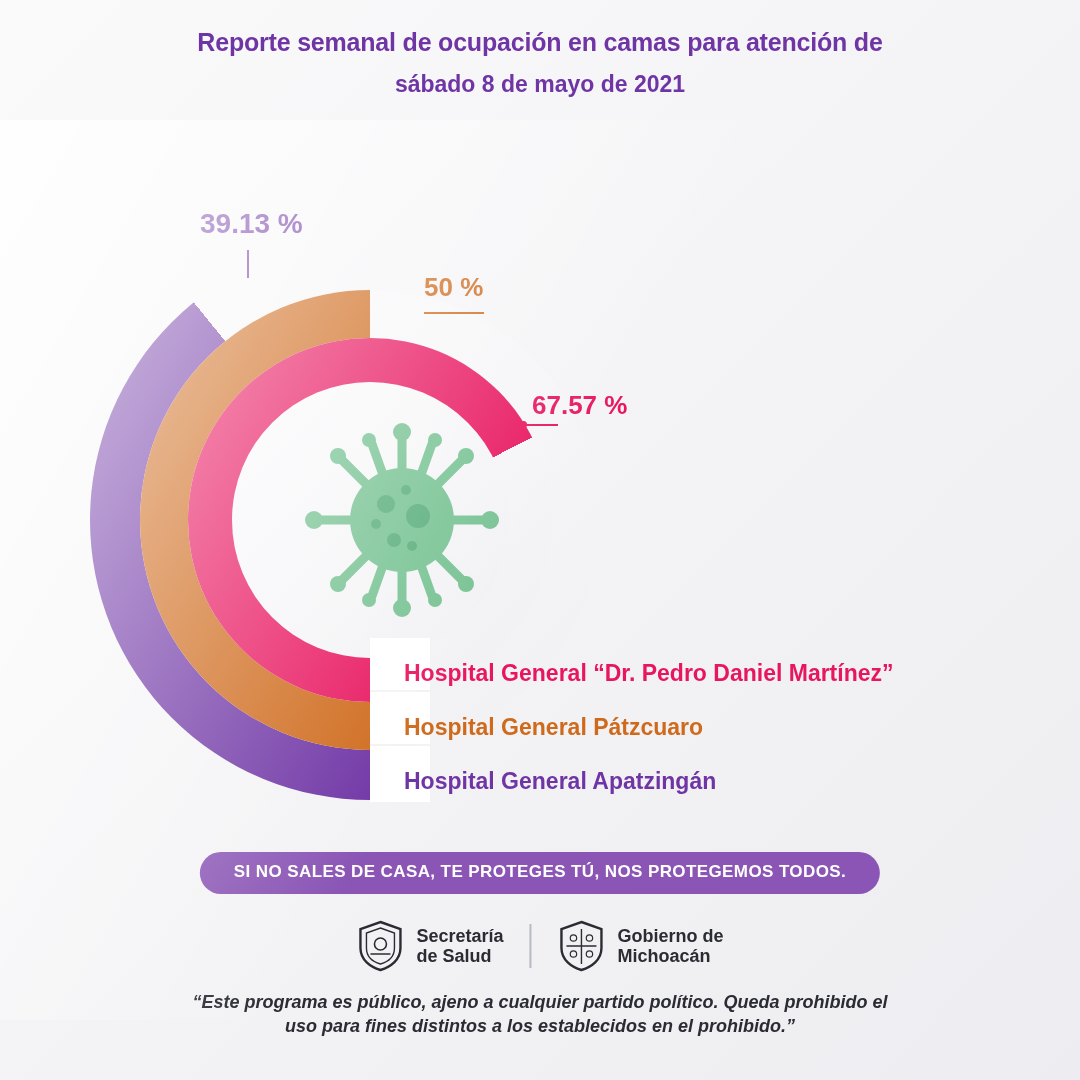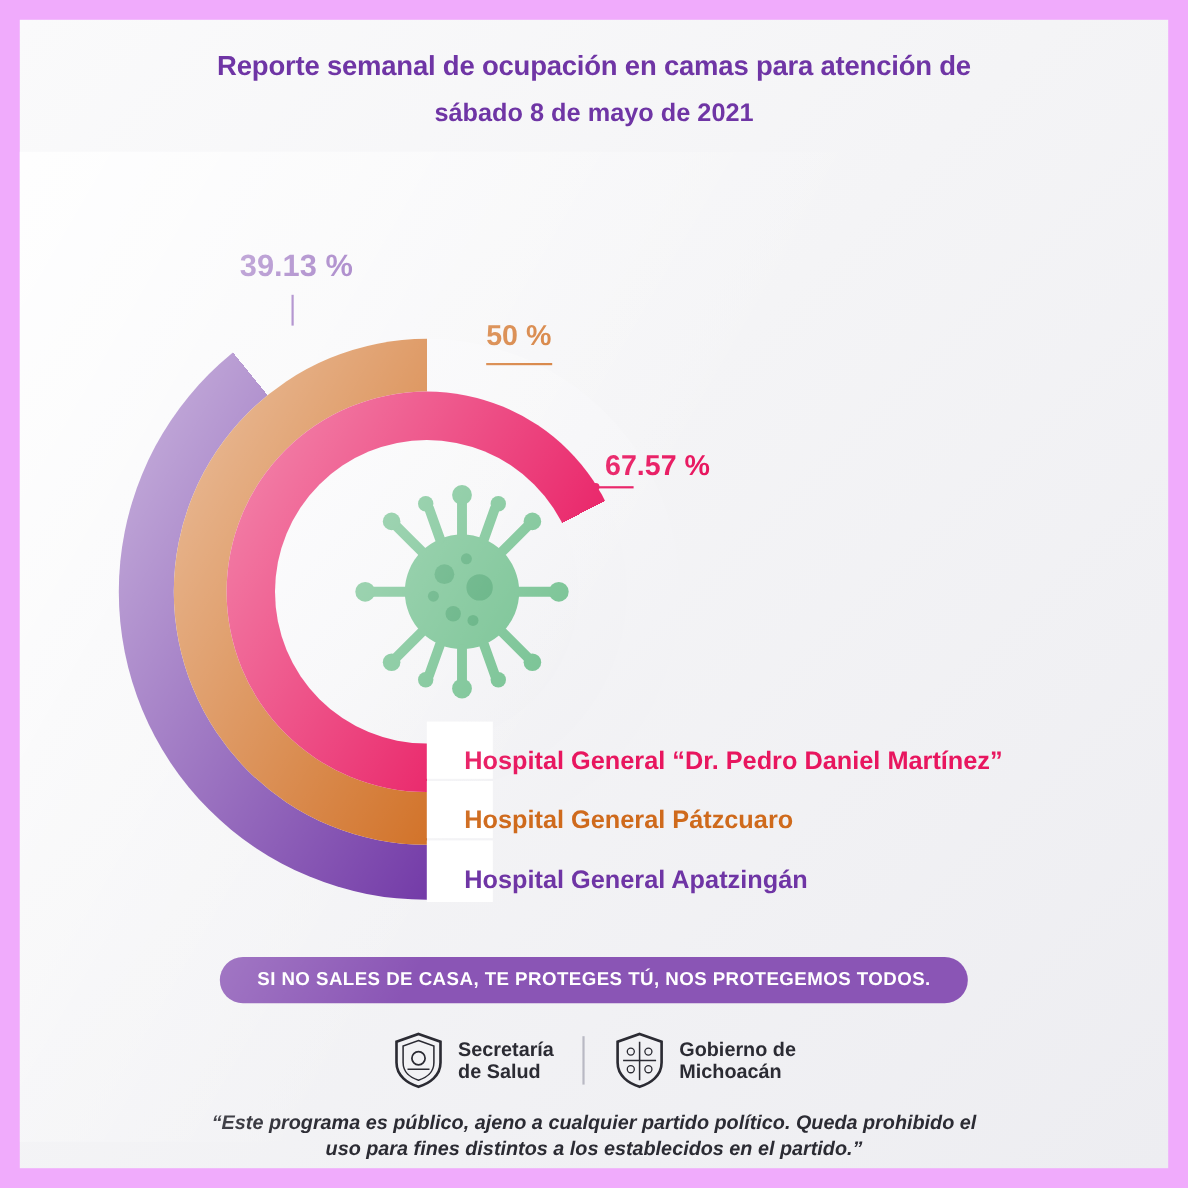--- a/index.html
+++ b/index.html
@@ -12,21 +12,20 @@
     height: 1080px;
     font-family: "Liberation Sans", sans-serif;
     overflow: hidden;
   }
   .poster {
     position: relative;
     width: 1080px;
     height: 1080px;
     background: #f0abfc;
     box-sizing: border-box;
-    padding: 18px;
   }
   .canvas {
     position: relative;
     width: 100%;
     height: 100%;
     background: linear-gradient(135deg, #fafafb 0%, #f4f4f6 45%, #ededf1 100%);
     overflow: hidden;
   }
   .canvas::after {
     content: "";
@@ -332,17 +331,17 @@
         </svg>
         <div class="logo-text">
           <div>Gobierno de</div>
           <div>Michoacán</div>
         </div>
       </div>
     </div>
 
     <div class="disclaimer">
       <div>“Este programa es público, ajeno a cualquier partido político. Queda prohibido el</div>
-      <div>uso para fines distintos a los establecidos en el partido.”</div>
+      <div>uso para fines distintos a los establecidos en el prohibido.”</div>
     </div>
 
   </div>
 </div>
 
 </body></html>

